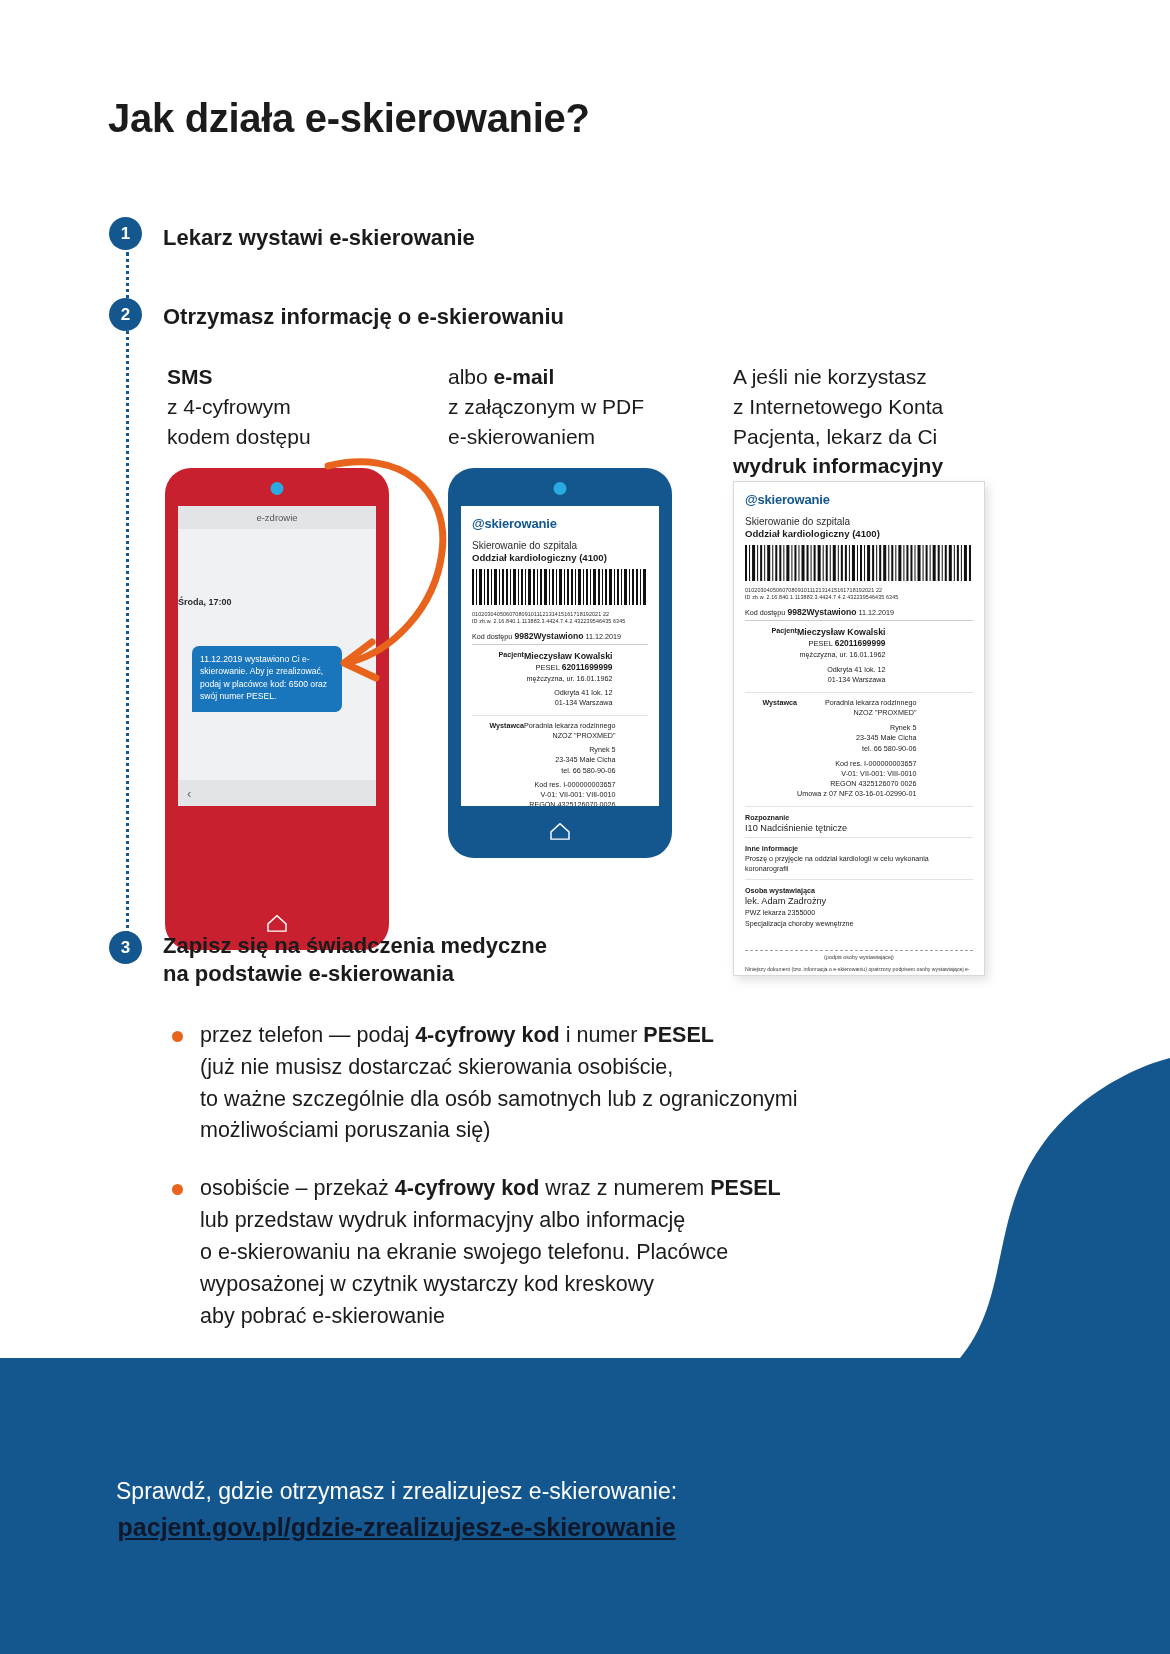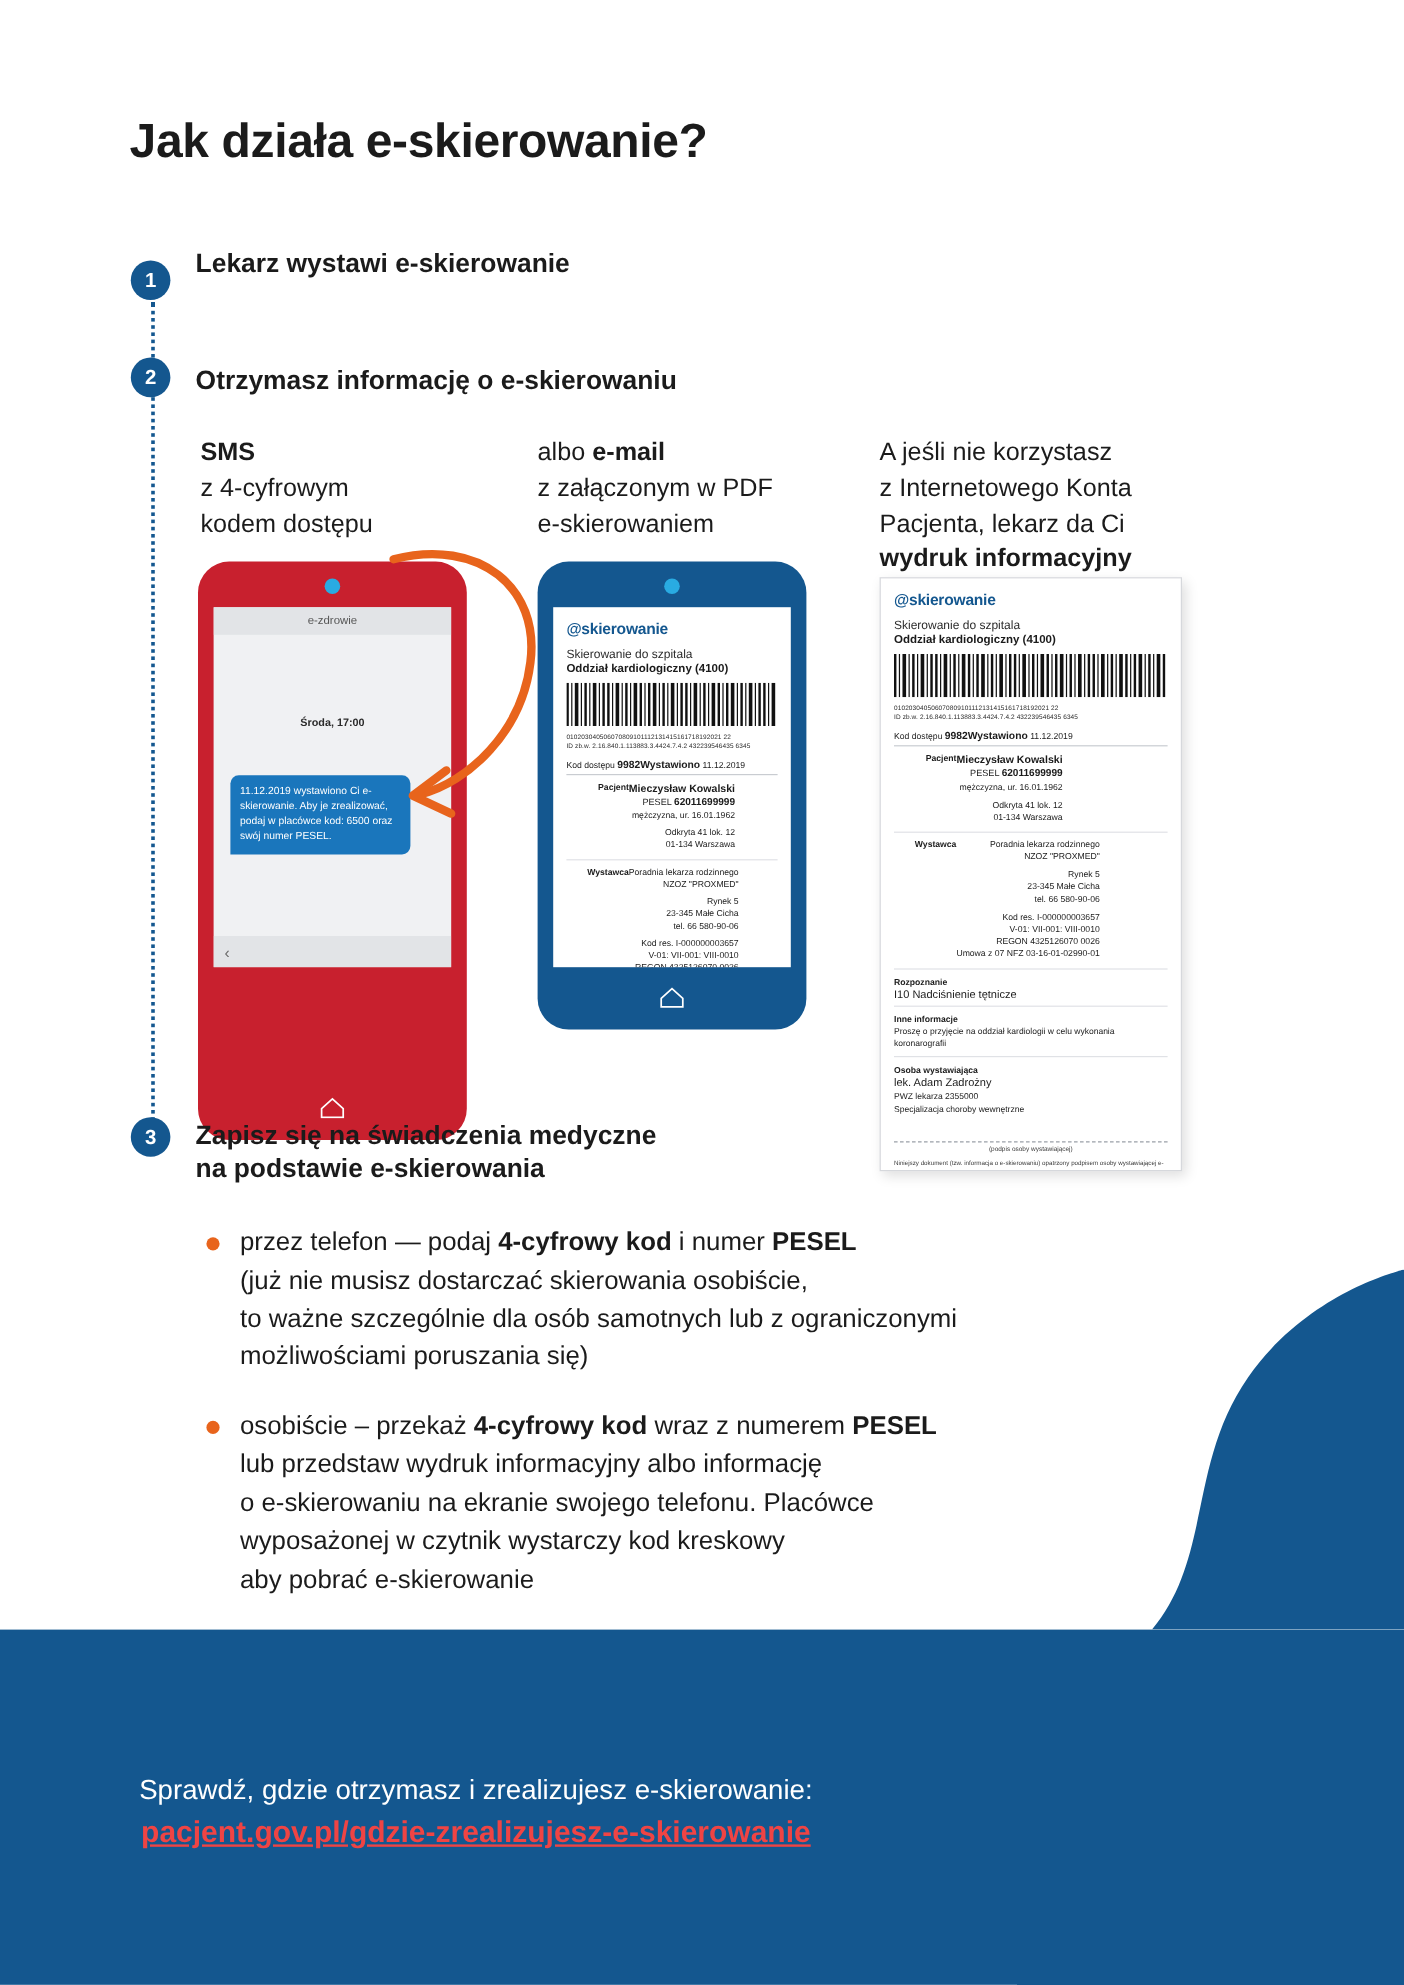--- a/index.html
+++ b/index.html
@@ -69,21 +69,21 @@
   #step3-circle { left: 109px; top: 931px; }
 
   .step-title {
     position: absolute;
     font-size: 22px;
     font-weight: bold;
     color: #1b1b1b;
     z-index: 4;
     line-height: 1.28;
   }
-  #step1-title { left: 163px; top: 206px; }
+  #step1-title { left: 163px; top: 224px; }
   #step2-title { left: 163px; top: 303px; }
   #step3-title { left: 163px; top: 932px; width: 520px; }
 
   
   .col-caption {
     position: absolute;
     font-size: 21px;
     line-height: 1.42;
     color: #1b1b1b;
     z-index: 4;
@@ -115,21 +115,20 @@
     background: #f0f1f3;
     overflow: hidden;
   }
   #red-screen-header {
     height: 23px;
     background: #e2e4e7;
     display: flex; align-items: center; justify-content: center;
     font-size: 9.5px; color: #555;
   }
   #red-screen-day {
-    text-align: center;
     font-size: 9px;
     font-weight: bold;
     color: #2b2b2b;
     margin-top: 68px;
   }
   #sms-bubble {
     position: absolute;
     left: 14px; top: 140px;
     width: 150px;
     background: #1a76bc;
@@ -329,21 +328,21 @@
     text-align: center;
   }
   #footer-line1 {
     font-size: 23px;
     margin-bottom: 8px;
   }
   #footer-link {
     font-size: 25px;
     font-weight: bold;
     text-decoration: underline;
-    color: #ef4444;
+    color: #0f172a;
     display: inline-block;
   }
 </style>
 </head>
 <body>
 
 <div id="bottom-band"></div>
 <svg id="wave" viewBox="0 0 1170 300" preserveAspectRatio="none">
   <path d="M1170,0 C1170,0 1090,18 1040,90 C990,162 1010,240 960,300 L1170,300 Z" fill="#14578f"></path>
 </svg>

